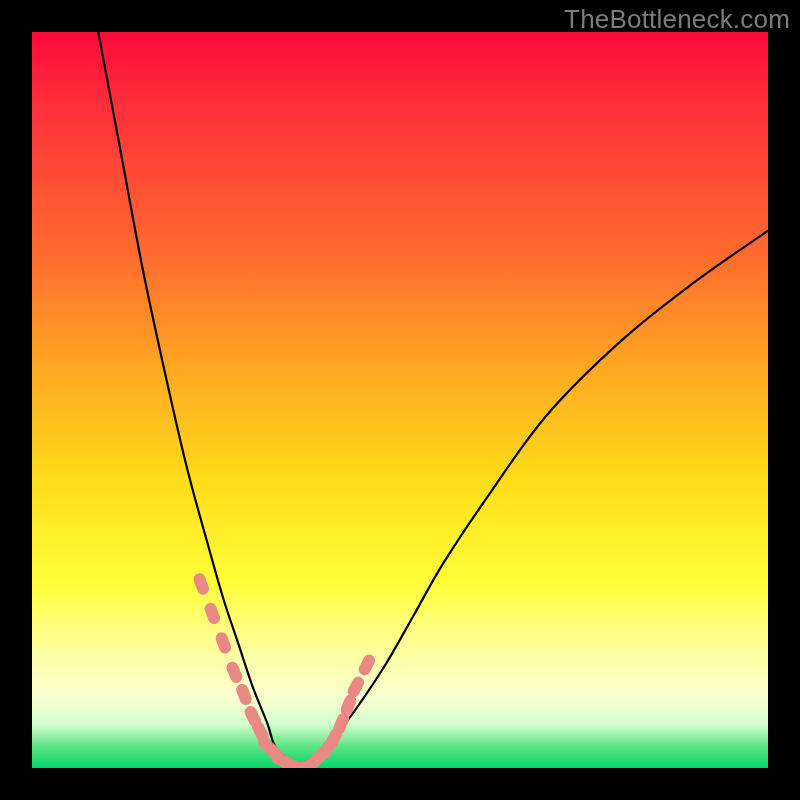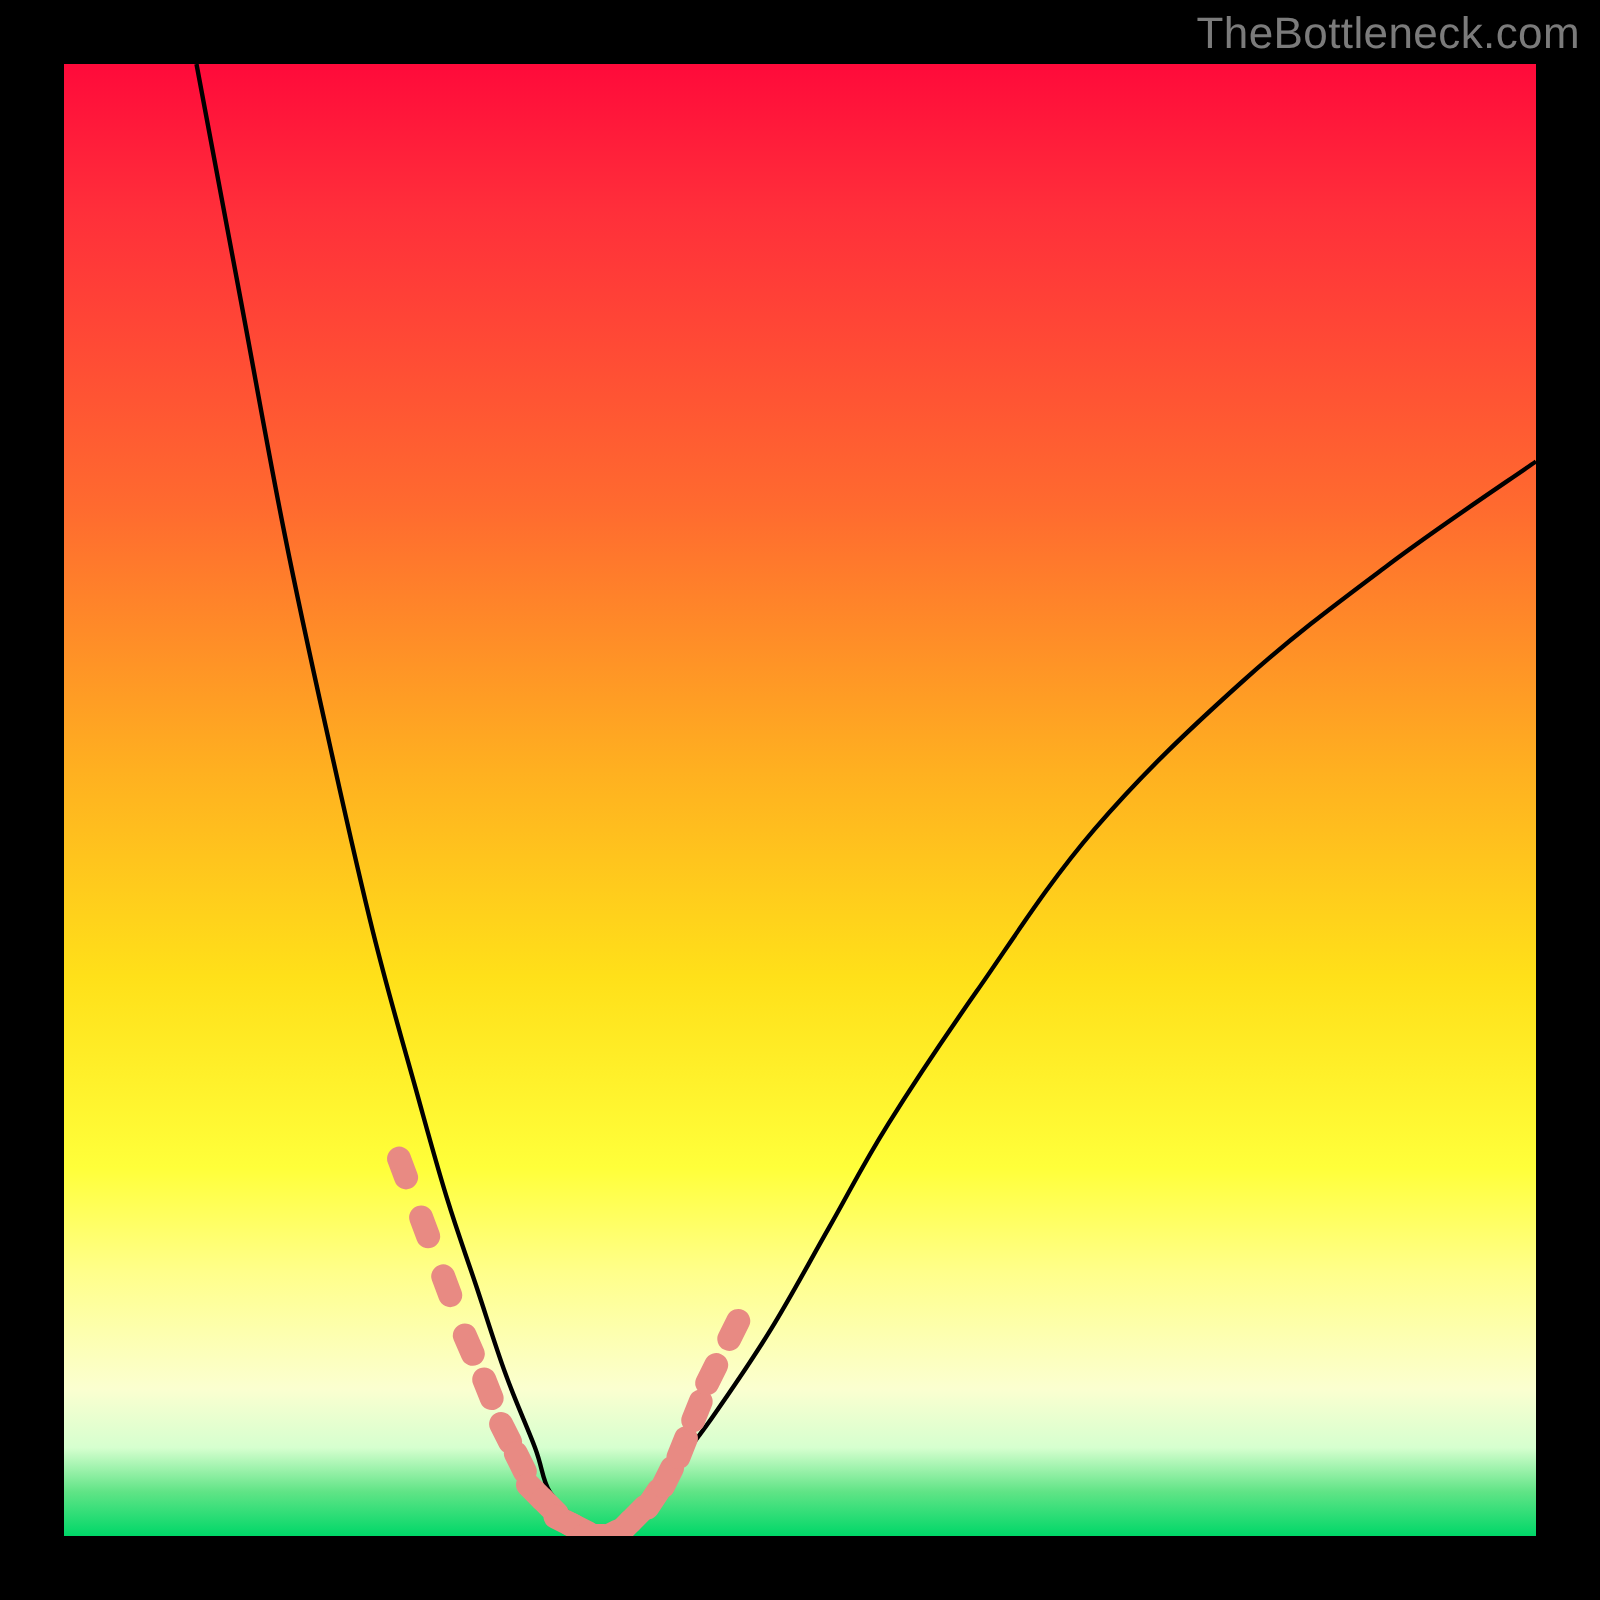--- a/index.html
+++ b/index.html
@@ -38,21 +38,21 @@
       #d6ffcf 94%,
       #60e486 97%,
       #00d768 100%
     );
   }
   .watermark {
     position: absolute;
     top: 4px;
     right: 10px;
     color: #7b7b7b;
-    font-size: 22px;
+    font-size: 26px;
     font-weight: 500;
     letter-spacing: 0.2px;
     user-select: none;
   }
   svg.curve {
     position: absolute;
     top: 0;
     left: 0;
     width: 736px;
     height: 736px;

